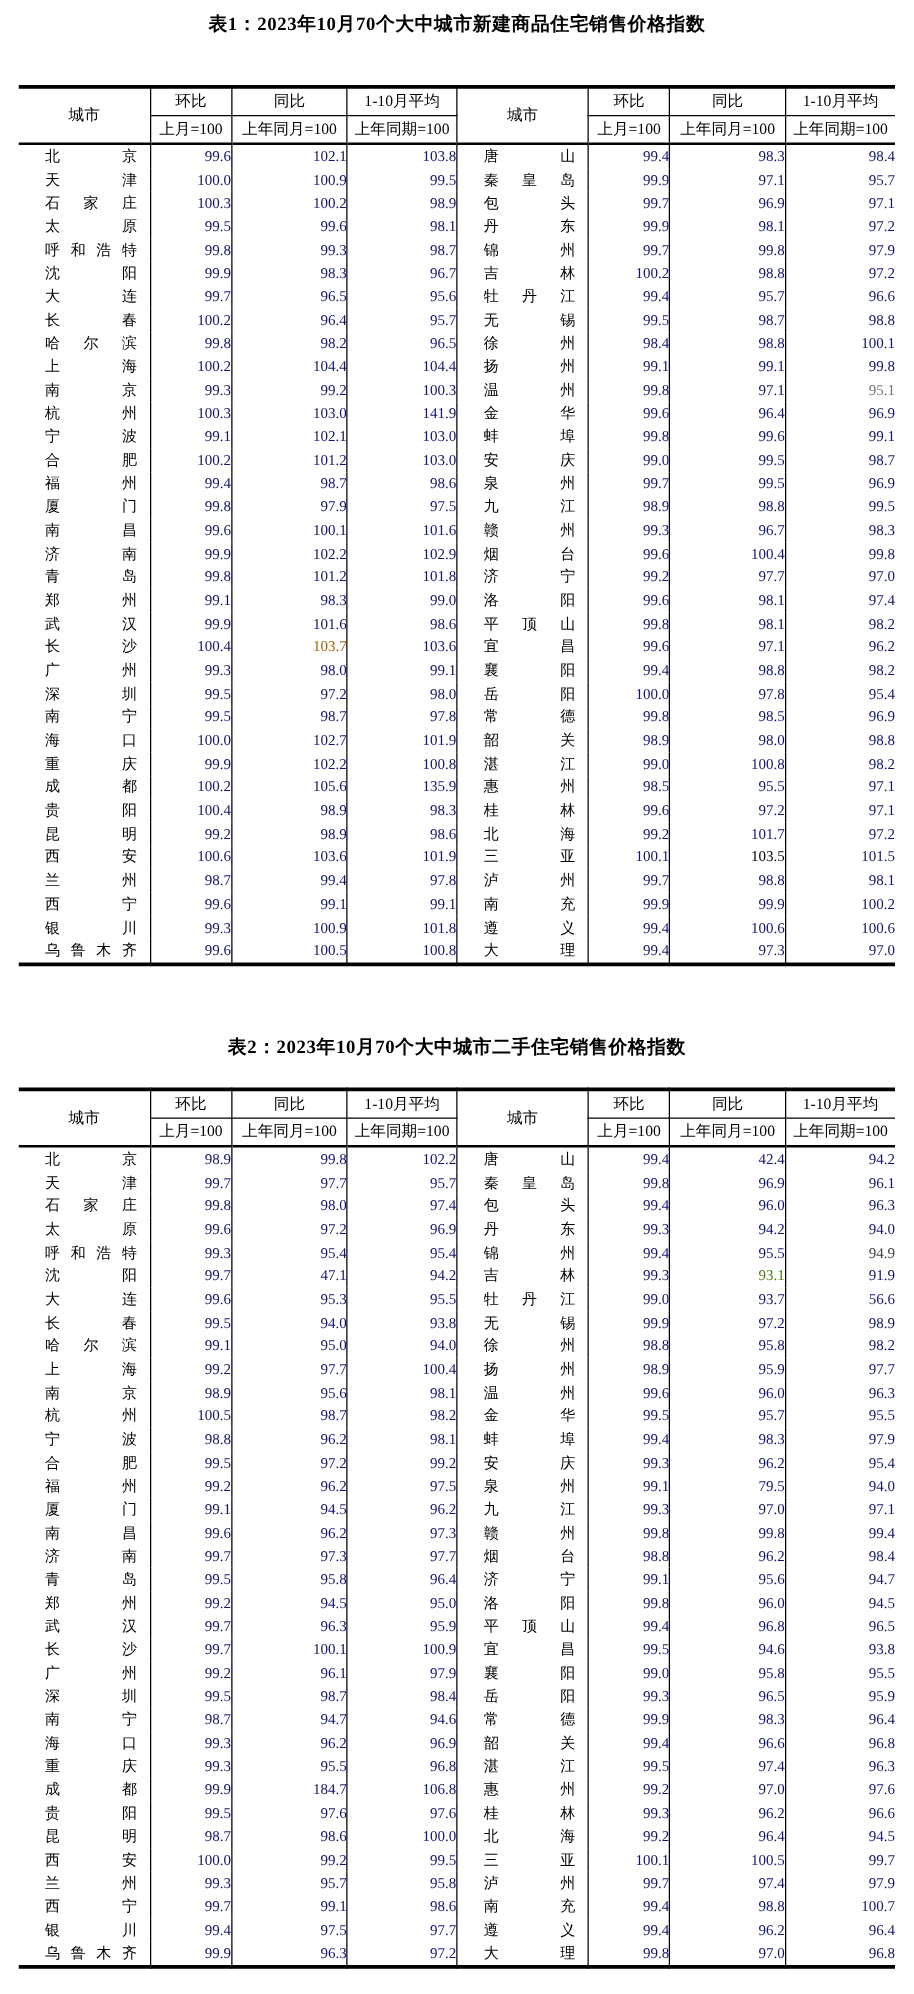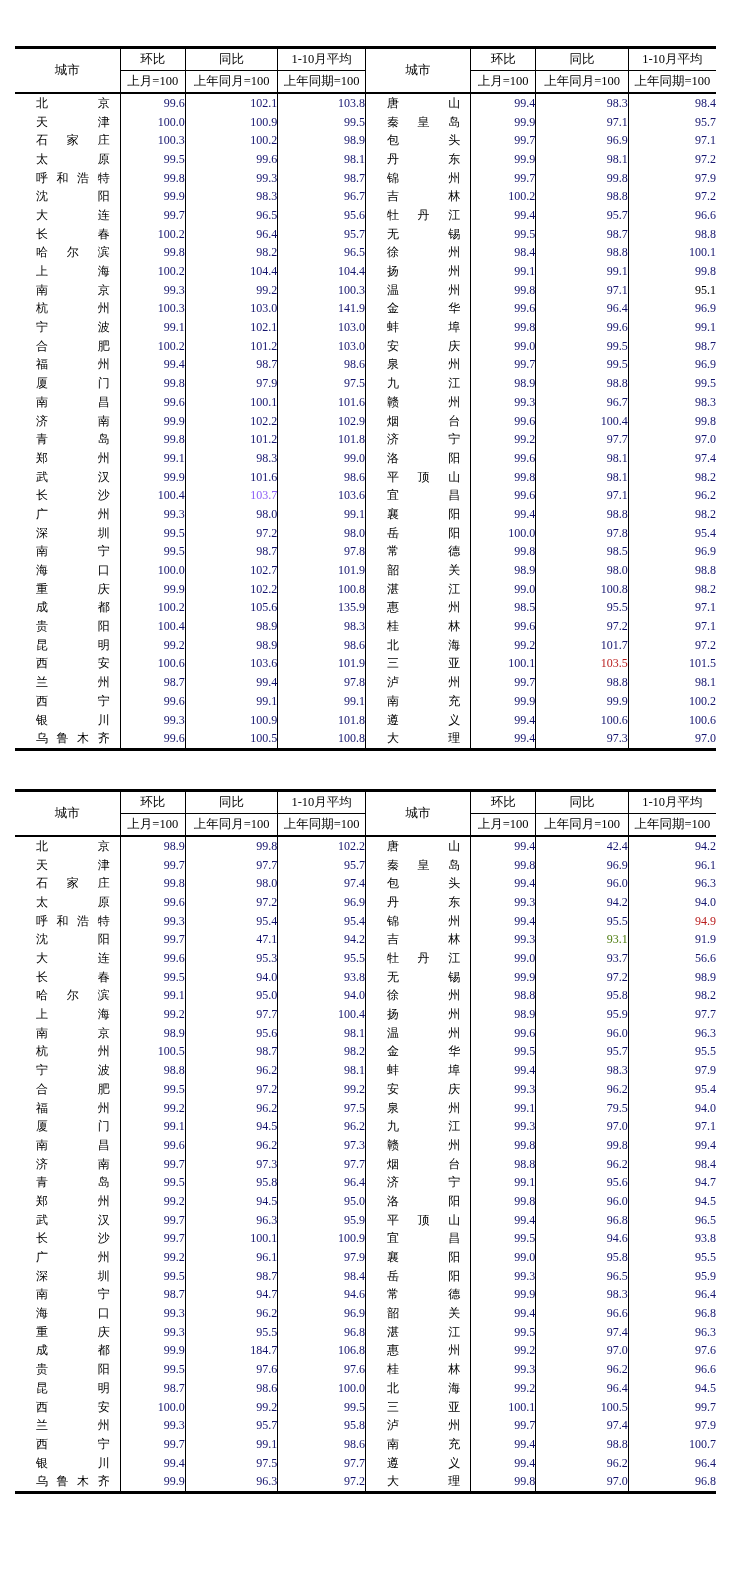--- a/index.html
+++ b/index.html
@@ -56,20 +56,21 @@
   td.val {
     text-align: right;
     padding-right: 6px;
   }
 </style>
 </head>
 <body>
 
 <div class="page">
 
+  <h1 class="tbl-title title-1">表1：2023年10月70个大中城市新建商品住宅销售价格指数</h1>
 
   <table class="idx-table">
       <colgroup>
         <col style="width: 15%;">
         <col style="width: 9.3%;">
         <col style="width: 13.2%;">
         <col style="width: 12.5%;">
         <col style="width: 15%;">
         <col style="width: 9.3%;">
         <col style="width: 13.2%;">
@@ -241,21 +242,21 @@
             <span class="city-name">南京</span>
           </td>
           <td class="val" style="color: rgb(20, 20, 110);">99.3</td>
           <td class="val" style="color: rgb(20, 20, 110);">99.2</td>
           <td class="val" style="color: rgb(20, 20, 110);">100.3</td>
           <td class="city">
             <span class="city-name">温州</span>
           </td>
           <td class="val" style="color: rgb(20, 20, 110);">99.8</td>
           <td class="val" style="color: rgb(20, 20, 110);">97.1</td>
-          <td class="val" style="color: #000000;">95.1</td>
+          <td class="val" style="color: #737373;">95.1</td>
         </tr>
         <tr>
           <td class="city">
             <span class="city-name">杭州</span>
           </td>
           <td class="val" style="color: rgb(20, 20, 110);">100.3</td>
           <td class="val" style="color: rgb(20, 20, 110);">103.0</td>
           <td class="val" style="color: rgb(20, 20, 110);">141.9</td>
           <td class="city">
             <span class="city-name">金华</span>
@@ -388,21 +389,21 @@
           </td>
           <td class="val" style="color: rgb(20, 20, 110);">99.8</td>
           <td class="val" style="color: rgb(20, 20, 110);">98.1</td>
           <td class="val" style="color: rgb(20, 20, 110);">98.2</td>
         </tr>
         <tr>
           <td class="city">
             <span class="city-name">长沙</span>
           </td>
           <td class="val" style="color: rgb(20, 20, 110);">100.4</td>
-          <td class="val" style="color: #8b5cf6;">103.7</td>
+          <td class="val" style="color: #a16207;">103.7</td>
           <td class="val" style="color: rgb(20, 20, 110);">103.6</td>
           <td class="city">
             <span class="city-name">宜昌</span>
           </td>
           <td class="val" style="color: rgb(20, 20, 110);">99.6</td>
           <td class="val" style="color: rgb(20, 20, 110);">97.1</td>
           <td class="val" style="color: rgb(20, 20, 110);">96.2</td>
         </tr>
         <tr>
           <td class="city">
@@ -520,21 +521,21 @@
           <td class="city">
             <span class="city-name">西安</span>
           </td>
           <td class="val" style="color: rgb(20, 20, 110);">100.6</td>
           <td class="val" style="color: rgb(20, 20, 110);">103.6</td>
           <td class="val" style="color: rgb(20, 20, 110);">101.9</td>
           <td class="city">
             <span class="city-name">三亚</span>
           </td>
           <td class="val" style="color: rgb(20, 20, 110);">100.1</td>
-          <td class="val" style="color: #b91c1c;">103.5</td>
+          <td class="val" style="color: #000000;">103.5</td>
           <td class="val" style="color: rgb(20, 20, 110);">101.5</td>
         </tr>
         <tr>
           <td class="city">
             <span class="city-name">兰州</span>
           </td>
           <td class="val" style="color: rgb(20, 20, 110);">98.7</td>
           <td class="val" style="color: rgb(20, 20, 110);">99.4</td>
           <td class="val" style="color: rgb(20, 20, 110);">97.8</td>
           <td class="city">
@@ -582,20 +583,21 @@
           <td class="city">
             <span class="city-name">大理</span>
           </td>
           <td class="val" style="color: rgb(20, 20, 110);">99.4</td>
           <td class="val" style="color: rgb(20, 20, 110);">97.3</td>
           <td class="val" style="color: rgb(20, 20, 110);">97.0</td>
         </tr>
       </tbody>
     </table>
 
+  <h1 class="tbl-title title-2">表2：2023年10月70个大中城市二手住宅销售价格指数</h1>
 
   <table class="idx-table">
       <colgroup>
         <col style="width: 15%;">
         <col style="width: 9.3%;">
         <col style="width: 13.2%;">
         <col style="width: 12.5%;">
         <col style="width: 15%;">
         <col style="width: 9.3%;">
         <col style="width: 13.2%;">
@@ -683,21 +685,21 @@
             <span class="city-name">呼和浩特</span>
           </td>
           <td class="val" style="color: rgb(20, 20, 110);">99.3</td>
           <td class="val" style="color: rgb(20, 20, 110);">95.4</td>
           <td class="val" style="color: rgb(20, 20, 110);">95.4</td>
           <td class="city">
             <span class="city-name">锦州</span>
           </td>
           <td class="val" style="color: rgb(20, 20, 110);">99.4</td>
           <td class="val" style="color: rgb(20, 20, 110);">95.5</td>
-          <td class="val" style="color: #b91c1c; text-align: right;">94.9</td>
+          <td class="val" style="color: #404040; text-align: right;">94.9</td>
         </tr>
         <tr>
           <td class="city">
             <span class="city-name">沈阳</span>
           </td>
           <td class="val" style="color: rgb(20, 20, 110);">99.7</td>
           <td class="val" style="color: rgb(20, 20, 110);">47.1</td>
           <td class="val" style="color: rgb(20, 20, 110);">94.2</td>
           <td class="city">
             <span class="city-name">吉林</span>

